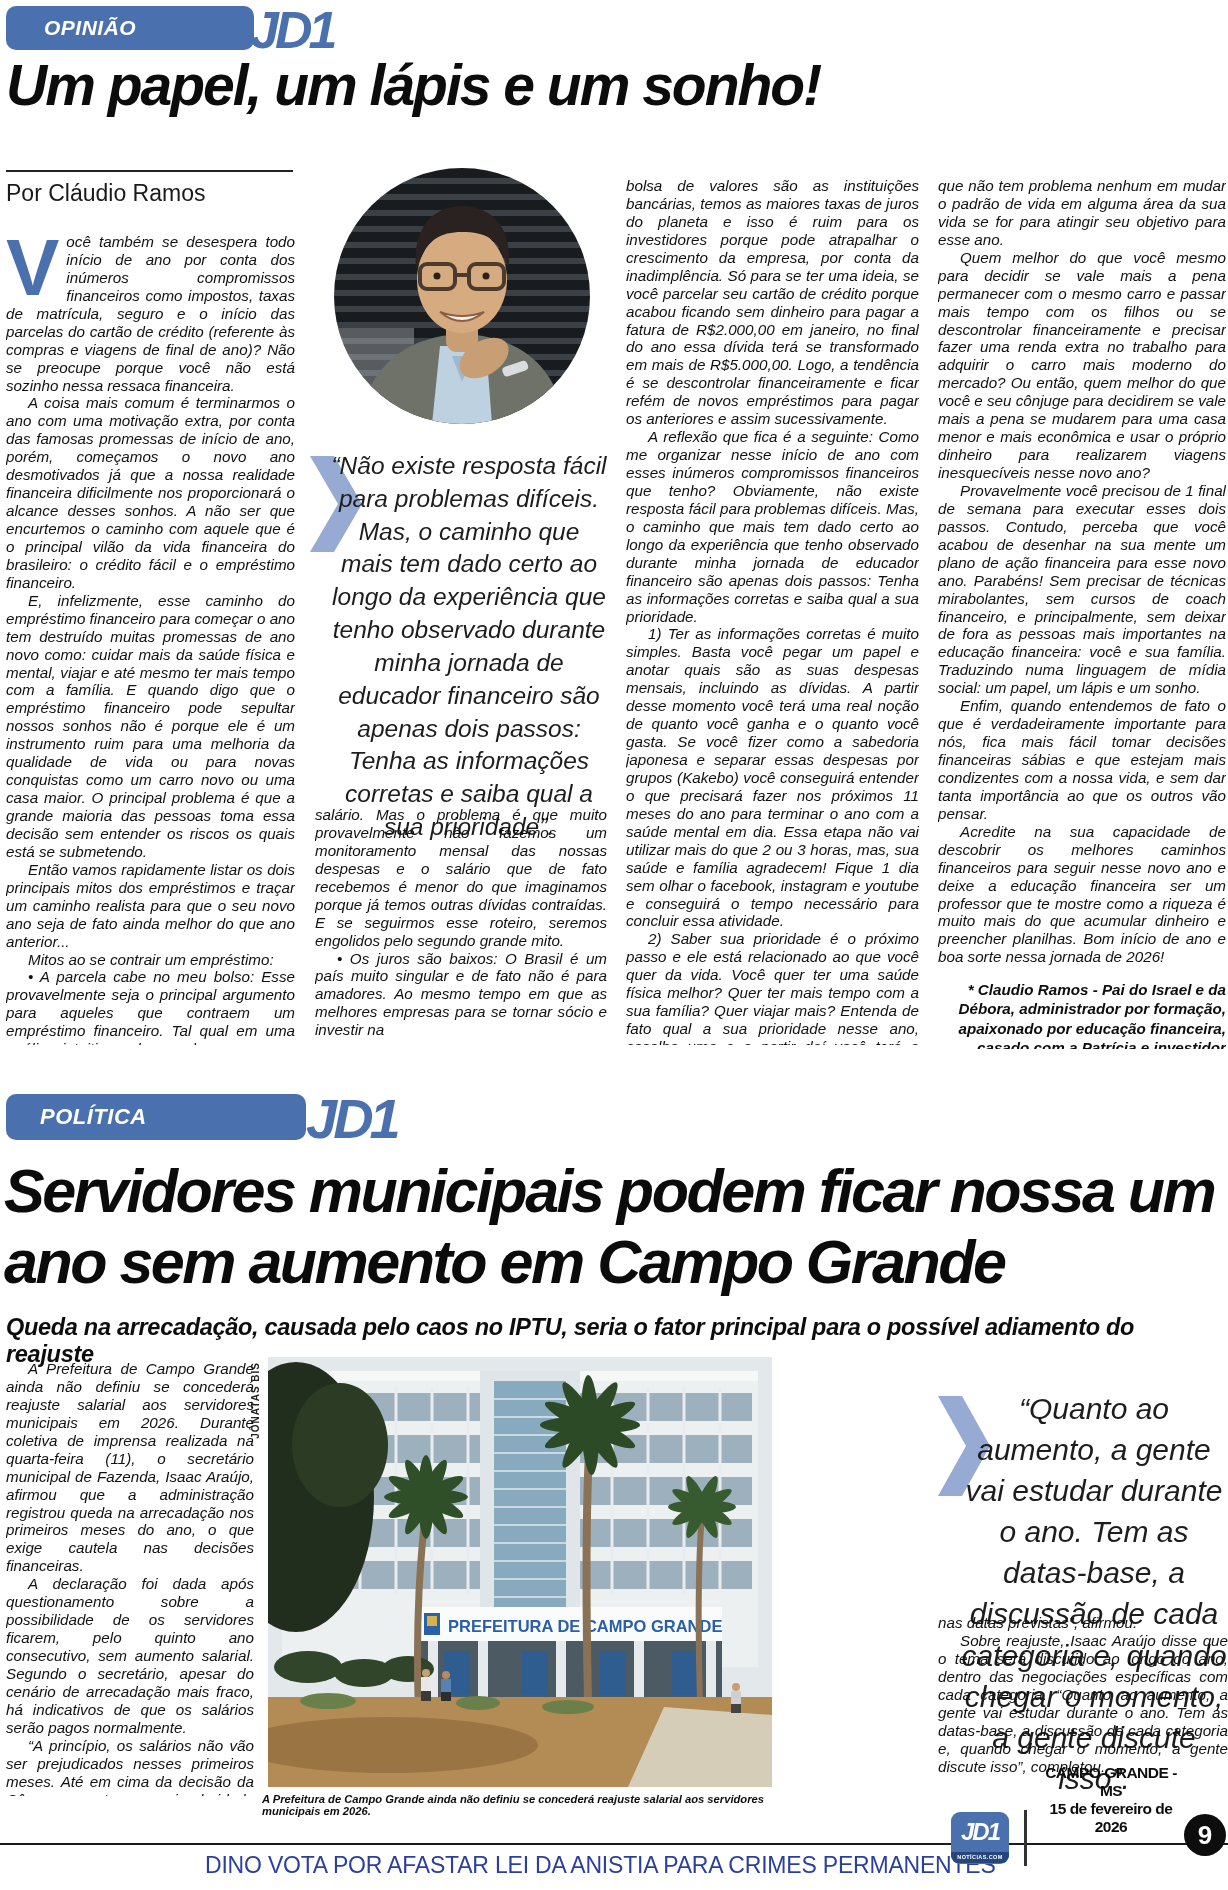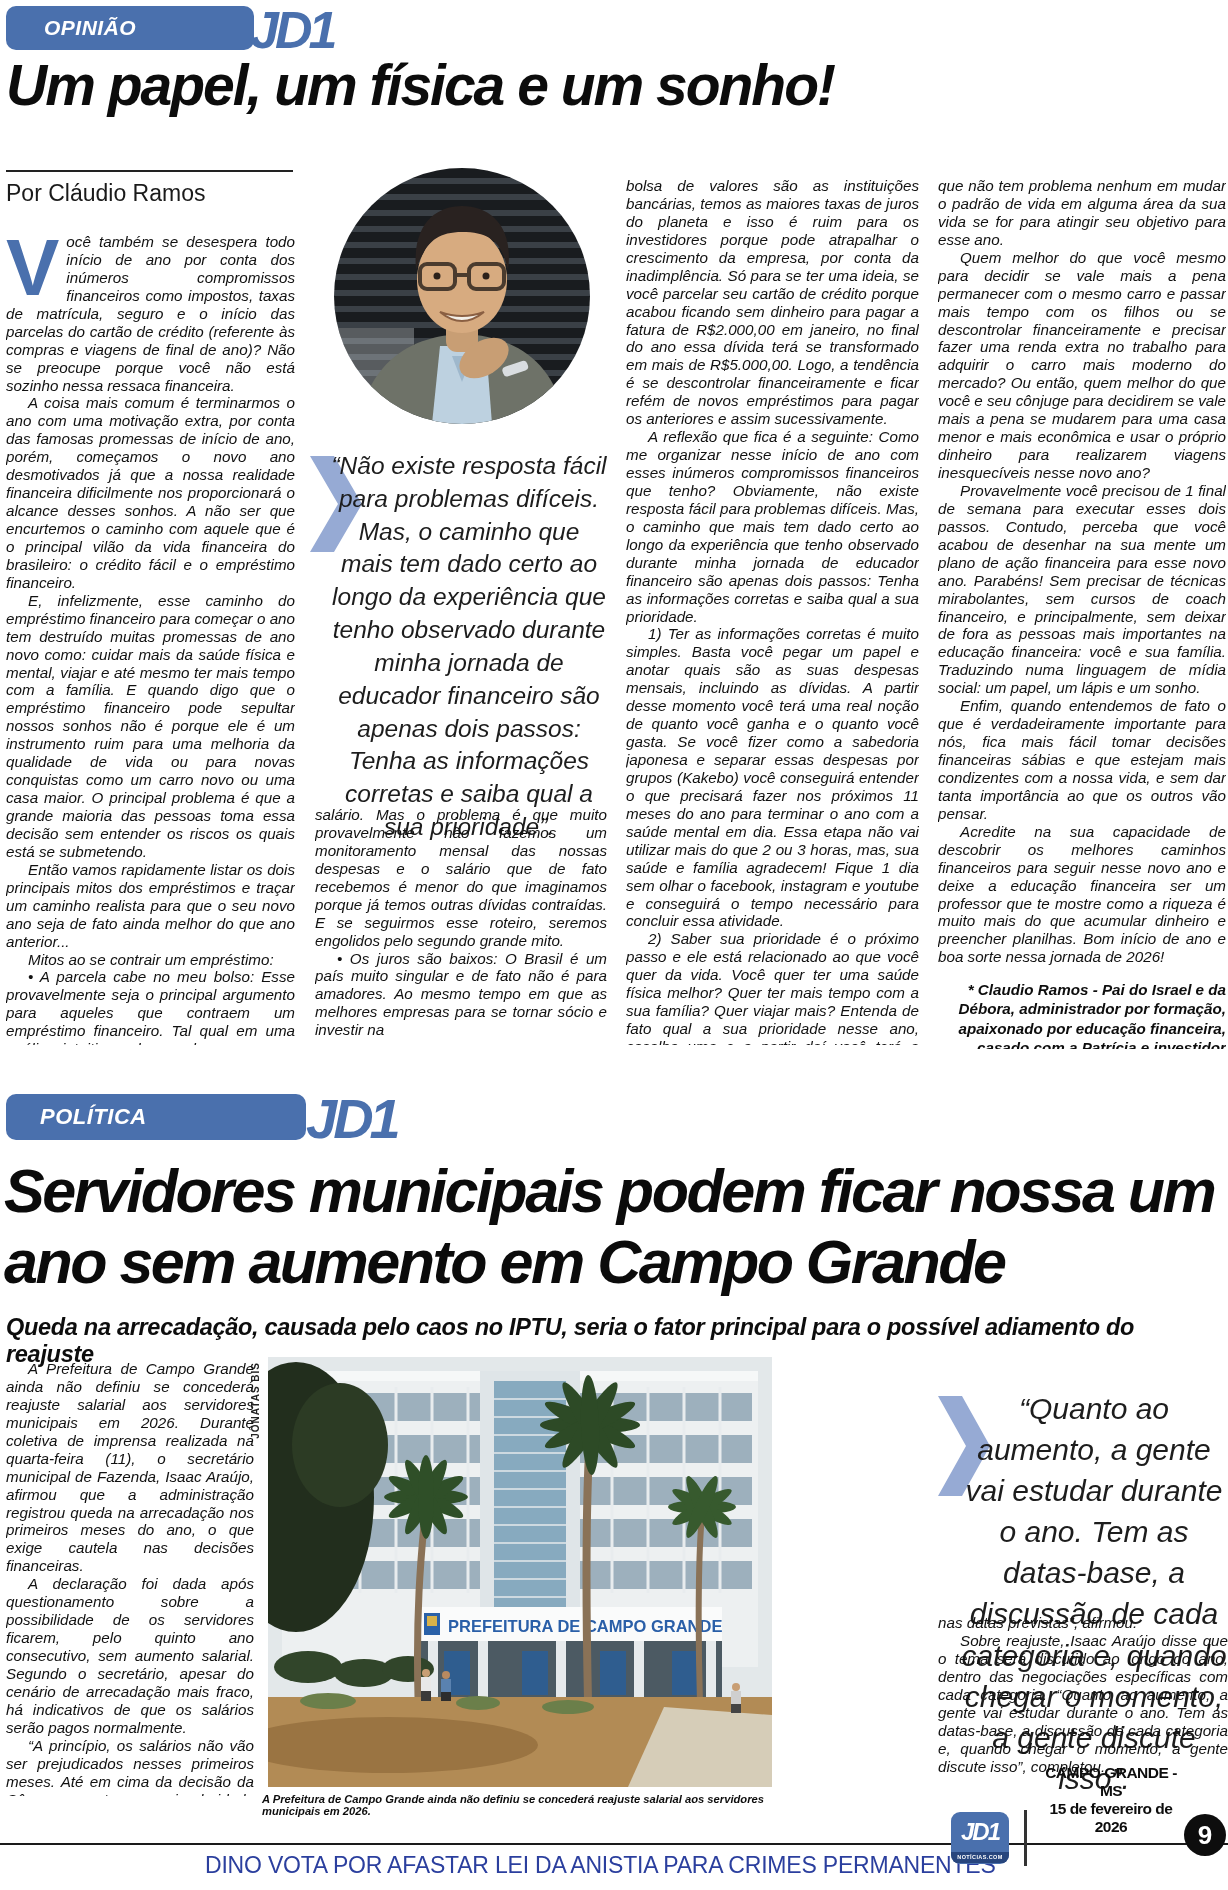--- a/index.html
+++ b/index.html
@@ -85,21 +85,21 @@
 
 <div class="page">
 
   <div class="banner banner-op">
     <span>OPINIÃO</span>
   </div>
   <div class="jd1 jd1-op">
     <span>JD1</span>
   </div>
 
-  <h1 class="op-title">Um papel, um física e um sonho!</h1>
+  <h1 class="op-title">Um papel, um lápis e um sonho!</h1>
   <div class="byline-rule"></div>
   <div class="byline">Por Cláudio Ramos</div>
 
   <div class="col c-op1 bodytext">
     <p class="lead"><span class="dropcap">V</span><span>ocê também se desespera todo início de ano por conta dos inúmeros compromissos financeiros como impostos, taxas de matrícula, seguro e o início das parcelas do cartão de crédito (referente às compras e viagens de final de ano)? Não se preocupe porque você não está sozinho nessa ressaca financeira.</span></p>
     <div>
         <p>A coisa mais comum é terminarmos o ano com uma motivação extra, por conta das famosas promessas de início de ano, porém, começamos o novo ano desmotivados já que a nossa realidade financeira dificilmente nos proporcionará o alcance desses sonhos. A não ser que encurtemos o caminho com aquele que é o principal vilão da vida financeira do brasileiro: o crédito fácil e o empréstimo financeiro.</p>
         <p>E, infelizmente, esse caminho do empréstimo financeiro para começar o ano tem destruído muitas promessas de ano novo como: cuidar mais da saúde física e mental, viajar e até mesmo ter mais tempo com a família. E quando digo que o empréstimo financeiro pode sepultar nossos sonhos não é porque ele é um instrumento ruim para uma melhoria da qualidade de vida ou para novas conquistas como um carro novo ou uma casa maior. O principal problema é que a grande maioria das pessoas toma essa decisão sem entender os riscos os quais está se submetendo.</p>
         <p>Então vamos rapidamente listar os dois principais mitos dos empréstimos e traçar um caminho realista para que o seu novo ano seja de fato ainda melhor do que ano anterior...</p>
         <p>Mitos ao se contrair um empréstimo:</p>

